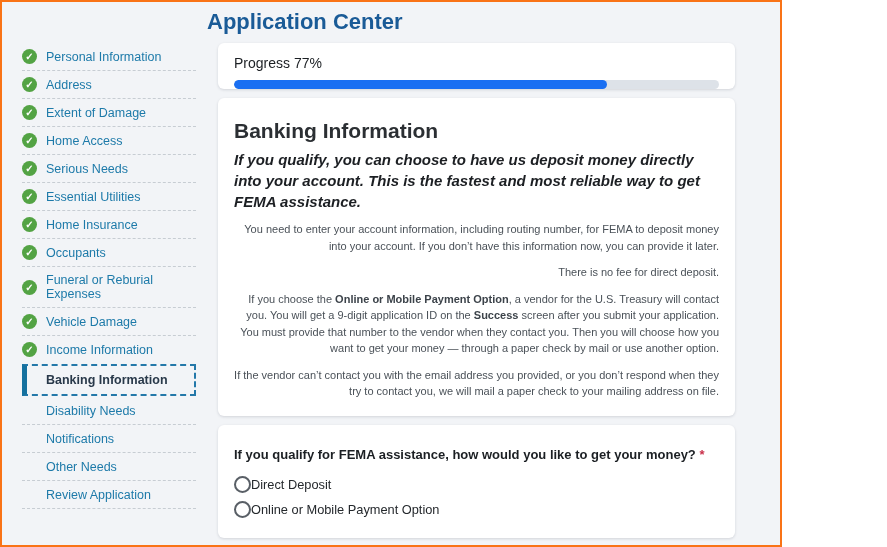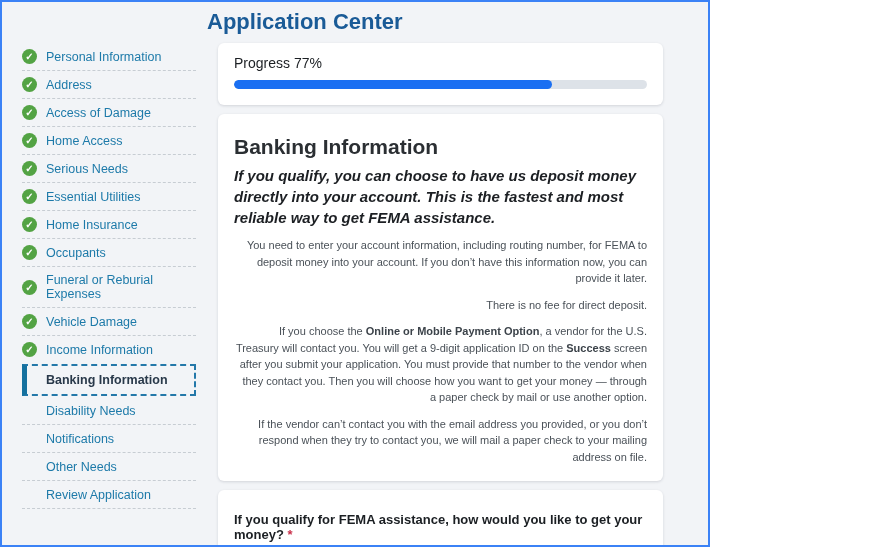--- a/index.html
+++ b/index.html
@@ -4,22 +4,22 @@
 <title>Application Center</title>
 <style>
   * { box-sizing: border-box; }
   html,body { margin:0; padding:0; }
   body {
     width:887px; height:547px;
     font-family:"Liberation Sans", sans-serif;
     background:#ffffff;
   }
   .frame {
-    width:710px; height:547px;
-    border:2px solid #3b82f6;
+    width:782px; height:547px;
+    border:2px solid #f97316;
     background:#f2f4f7;
     overflow:hidden;
   }
   
   .app-title {
     margin:7px 0 2px 205px;
     font-size:22px; font-weight:bold;
     color:#1a5b97;
   }
   
@@ -57,21 +57,21 @@
   }
 
   
   .card {
     background:#fff; border-radius:6px;
     box-shadow:0 1px 3px rgba(16,24,40,.14);
     margin-bottom:9px;
   }
 
   
-  .progress-card { padding:12px 16px 16px; margin-top:6px; }
+  .progress-card { padding:12px 16px 0; margin-top:6px; }
   .progress-label { font-size:14px; color:#1b1f23; margin:0 0 9px 0; }
   .progress-track {
     height:9px; background:#dde2e8; border-radius:5px; overflow:hidden;
   }
   .progress-fill {
     height:100%; background:#1a6ff2; border-radius:5px;
   }
 
   
   .info-card { padding:15px 16px 12px; }
@@ -117,21 +117,21 @@
         <div class="side-item done">
     <span class="icon-slot">
             <span class="check-icon">✓</span>
           </span>
     <span class="side-label">Address</span>
   </div>
         <div class="side-item done">
     <span class="icon-slot">
             <span class="check-icon">✓</span>
           </span>
-    <span class="side-label">Access of Damage</span>
+    <span class="side-label">Extent of Damage</span>
   </div>
         <div class="side-item done">
     <span class="icon-slot">
             <span class="check-icon">✓</span>
           </span>
     <span class="side-label">Home Access</span>
   </div>
         <div class="side-item done">
     <span class="icon-slot">
             <span class="check-icon">✓</span>

